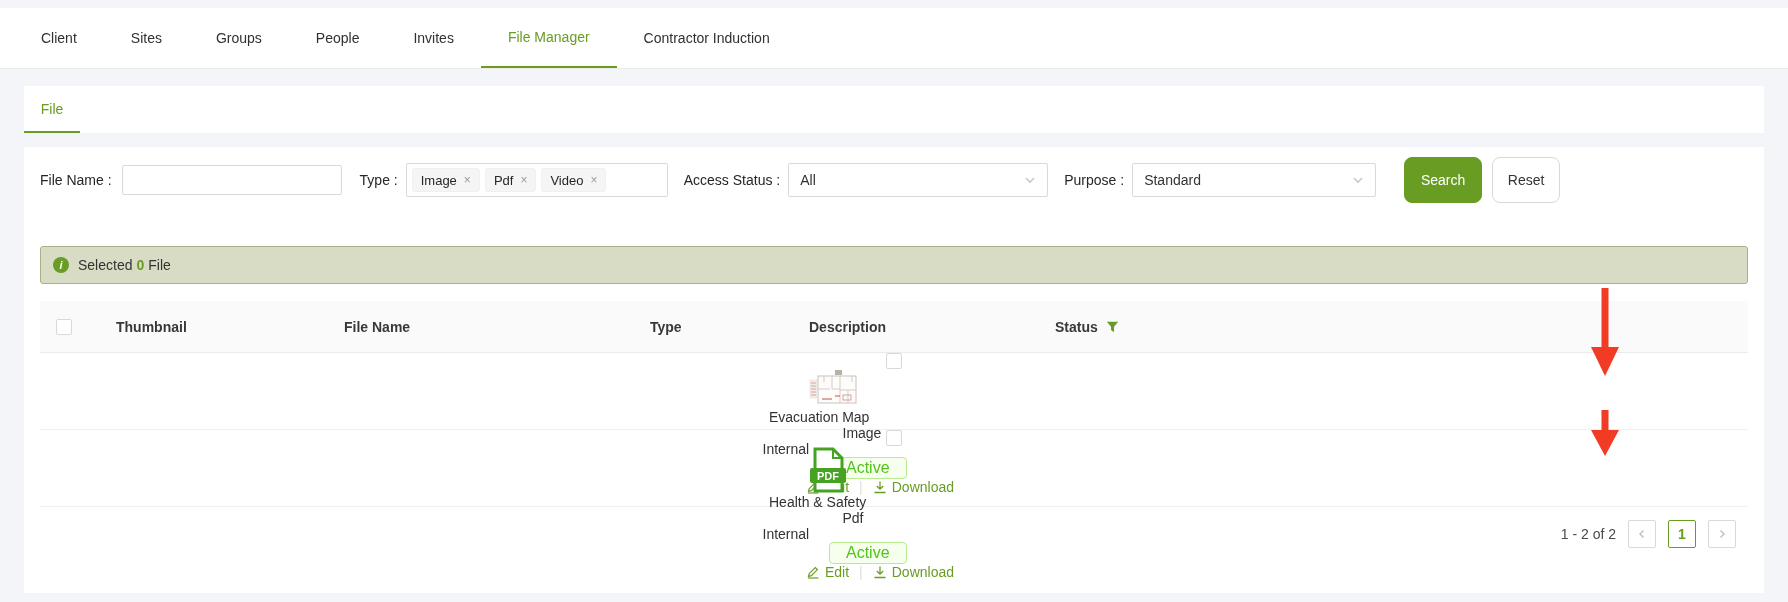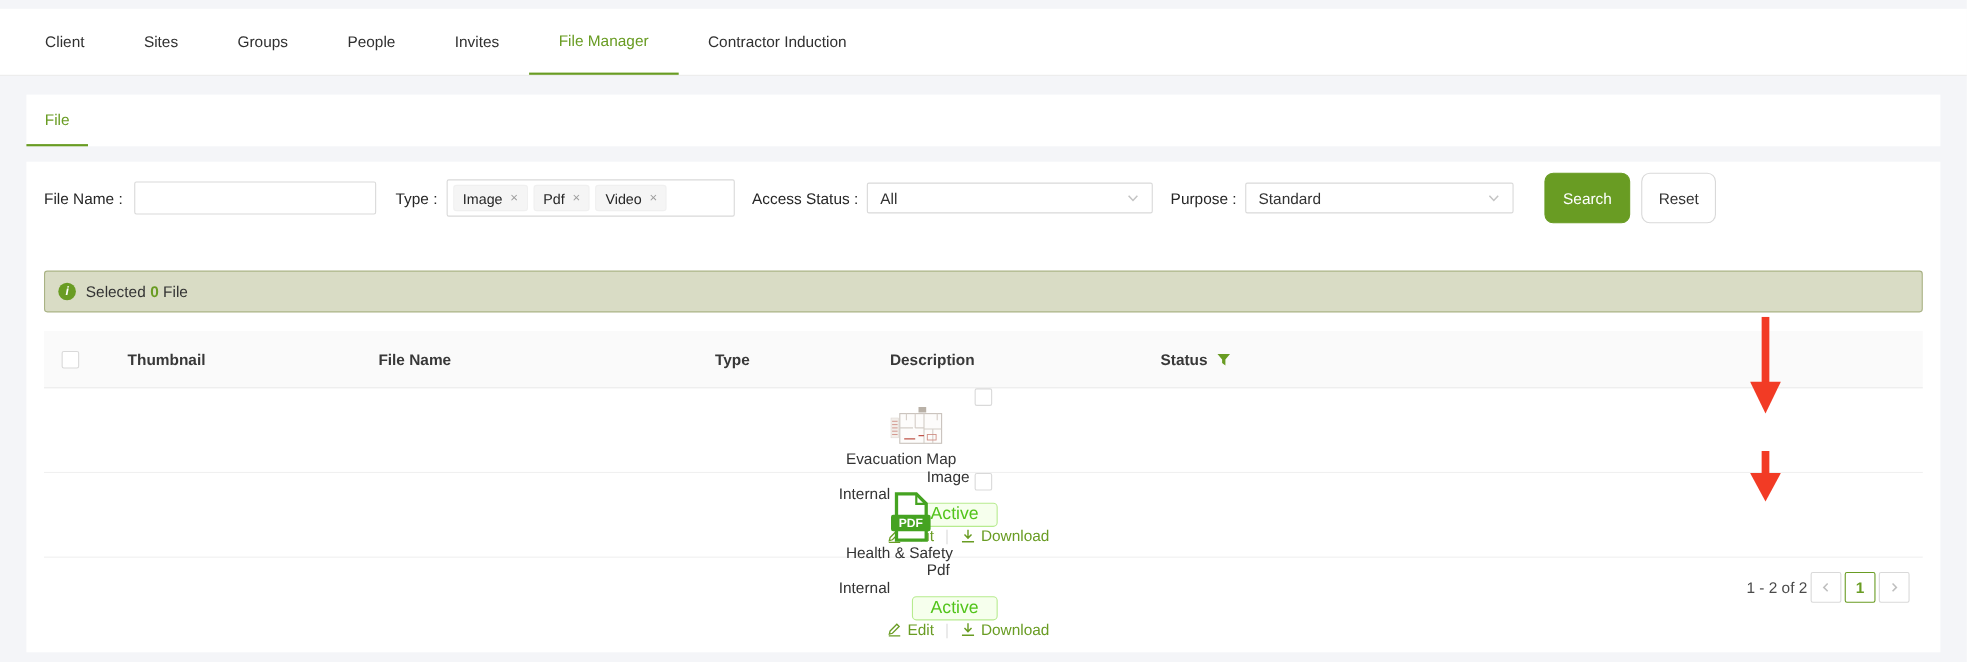--- a/index.html
+++ b/index.html
@@ -27,21 +27,21 @@
   
   .filters{position:absolute;top:16px;left:16px;height:34px;display:flex;align-items:center;white-space:nowrap;}
   .flabel{color:#262626;}
   .inp{border:1px solid #d9d9d9;border-radius:2px;background:#fff;height:30px;width:220px;
     margin:0 18px 0 10px;padding:0 8px;font:inherit;color:#333;}
   .typebox{border:1px solid #d9d9d9;border-radius:2px;background:#fff;height:34px;width:262px;
     margin:0 16px 0 8px;display:flex;align-items:center;gap:5px;padding:0 5px;}
   .tag{background:#f5f5f5;border:1px solid #f0f0f0;border-radius:3px;height:24px;
     display:flex;align-items:center;gap:7px;padding:0 8px;font-size:13px;color:#262626;}
   .tag .x{color:#9b9b9b;font-size:12px;cursor:pointer;}
-  .select{border:1px solid #d9d9d9;border-radius:2px;background:#fff;height:28px;
+  .select{border:1px solid #d9d9d9;border-radius:2px;background:#fff;height:34px;
     display:flex;align-items:center;justify-content:space-between;padding:0 11px;cursor:pointer;}
   .sel-access{width:260px;margin:0 16px 0 8px;}
   .sel-purpose{width:244px;margin:0 28px 0 8px;}
   .btn{height:46px;border-radius:8px;font:inherit;cursor:pointer;}
   .btn-search{width:78px;background:var(--brand-green);border:1px solid var(--brand-green);color:#fff;}
   .btn-reset{width:68px;background:#fff;border:1px solid #d9d9d9;color:#333;margin-left:10px;}
   
   .banner{position:absolute;top:99px;left:16px;right:16px;height:38px;background:#d9dcc5;
     border:1px solid #a9b284;border-radius:3px;display:flex;align-items:center;gap:9px;padding:0 12px;}
   .info-dot{width:16px;height:16px;border-radius:50%;background:var(--brand-green);color:#fff;
@@ -61,21 +61,21 @@
   .c7{width:186px;padding-left:28px;display:flex;align-items:center;gap:8px;}
   .c8{flex:1;display:flex;align-items:center;justify-content:flex-end;padding-right:28px;gap:10px;}
   .checkbox{width:16px;height:16px;border:1px solid #d9d9d9;border-radius:2px;background:#fff;cursor:pointer;}
   .qmark{width:15px;height:15px;border:1px solid #ababab;border-radius:50%;color:#8c8c8c;
     font-size:10px;display:flex;align-items:center;justify-content:center;}
   .badge{display:inline-block;padding:2px 16px;font-size:16px;line-height:16px;color:var(--badge-green);
     background:#f6ffed;border:1px solid #b7eb8f;border-radius:4px;}
   .link{display:inline-flex;align-items:center;gap:5px;color:var(--brand-green);cursor:pointer;}
   .sep{color:#e0e0e0;}
   
-  .pager{position:absolute;right:28px;top:372px;display:flex;align-items:center;gap:3px;height:30px;color:#4a4a4a;}
+  .pager{position:absolute;right:28px;top:372px;display:flex;align-items:center;gap:12px;height:30px;color:#4a4a4a;}
   .pbtn{width:28px;height:28px;border:1px solid #d9d9d9;border-radius:2px;background:#fff;
     display:flex;align-items:center;justify-content:center;cursor:pointer;}
   .pbtn.cur{border-color:var(--brand-green);color:var(--brand-green);font-weight:bold;}
   
   .arrow{position:absolute;pointer-events:none;}
   .arrow1{left:1591px;top:288px;}
   .arrow2{left:1591px;top:410px;}
   svg{display:block;}
 </style>
 </head>

